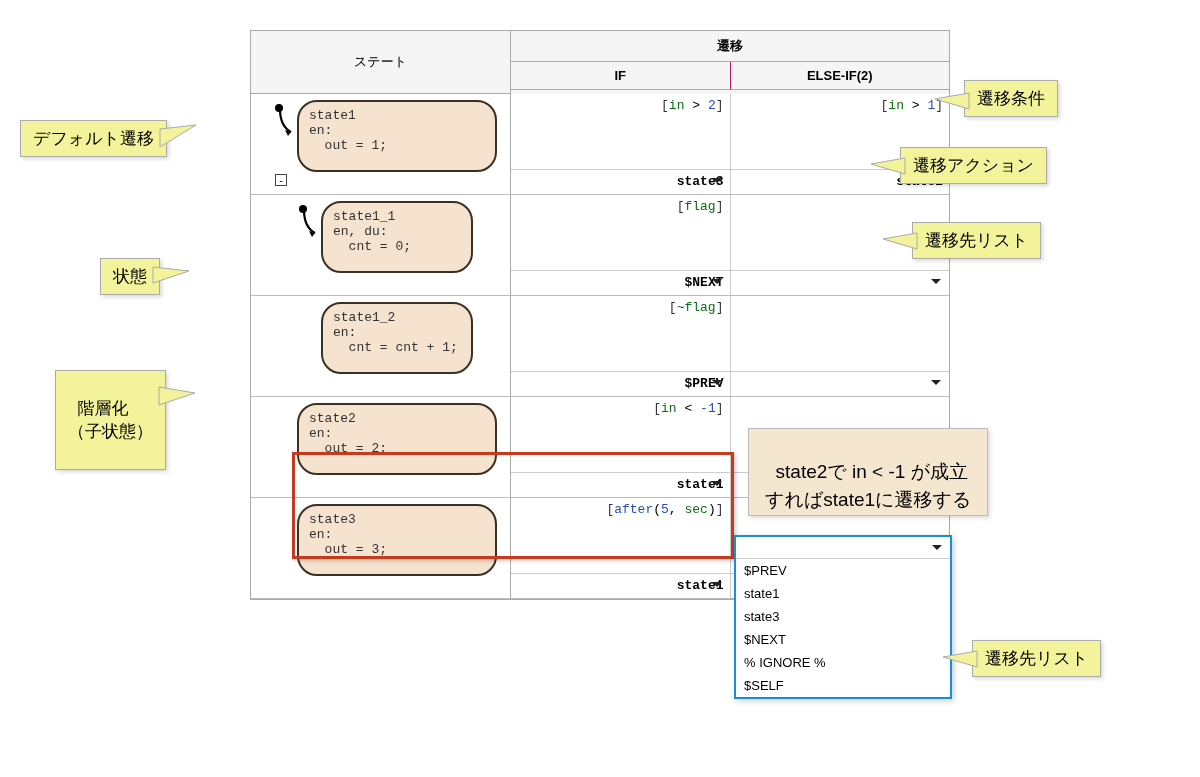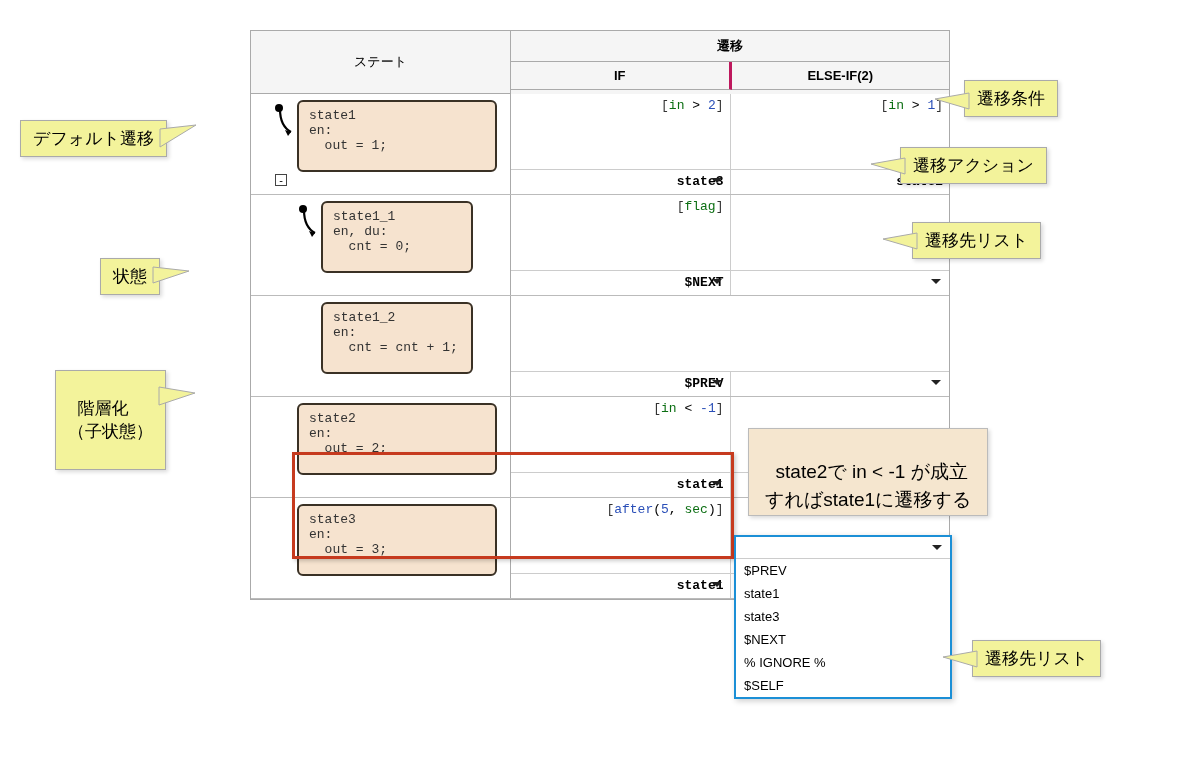--- a/index.html
+++ b/index.html
@@ -37,37 +37,37 @@
     font-size: 13px;
   }
   .hdr-sub { display: flex; }
   .hdr-if, .hdr-elseif {
     flex: 1;
     text-align: center;
     border-bottom: 1px solid #aaa;
     padding: 6px;
     font-weight: bold;
   }
-  .hdr-if { border-right: 3px solid #be185d; }
+  .hdr-if { border-right: 1px solid #be185d; }
   .body-row {
     display: flex;
     border-bottom: 1px solid #bbb;
     position: relative;
   }
   .state-cell {
     width: 260px;
     border-right: 1px solid #aaa;
     position: relative;
     padding: 6px 6px 6px 46px;
     min-height: 100px;
   }
   .state-box {
     background: #f6e3cf;
     border: 2.5px solid #3a3125;
-    border-radius: 6px;
+    border-radius: 20px;
     padding: 6px 10px;
     font-family: "Courier New", monospace;
     font-size: 13px;
     white-space: pre;
     color: #333;
     min-height: 72px;
     width: 200px;
   }
   .default-arrow {
     position: absolute;
@@ -244,20 +244,21 @@
   </div>
 
   <div class="body-row child-indent">
     <div class="state-cell">
       <div class="state-box"><span>state1_2</span>
 <span>en:</span>
 <span>  cnt = cnt + 1;</span></div>
     </div>
     <div class="trans-cell">
       <div class="trans-top">
+        <div class="cond-if"><span class="bracket">[~</span><span class="kw-flag">flag</span><span class="bracket">]</span></div>
         <div class="cond-elseif"></div>
       </div>
       <div class="trans-bot">
         <div class="dest-if"><span>$PREV</span><span class="caret"></span></div>
         <div class="dest-elseif">
             <span class="caret"></span>
           </div>
       </div>
     </div>
   </div>

